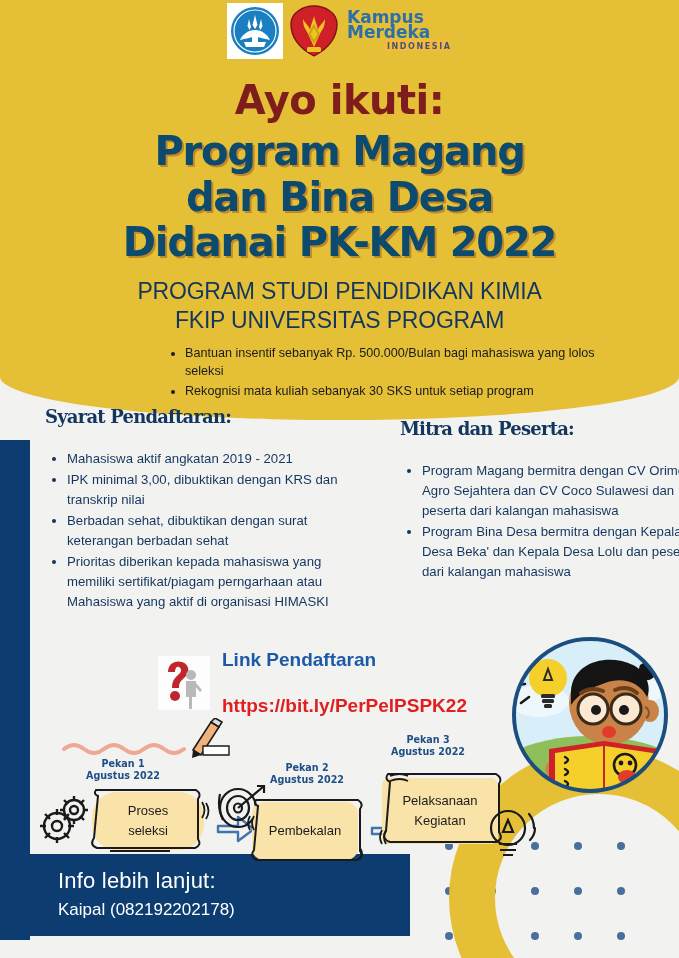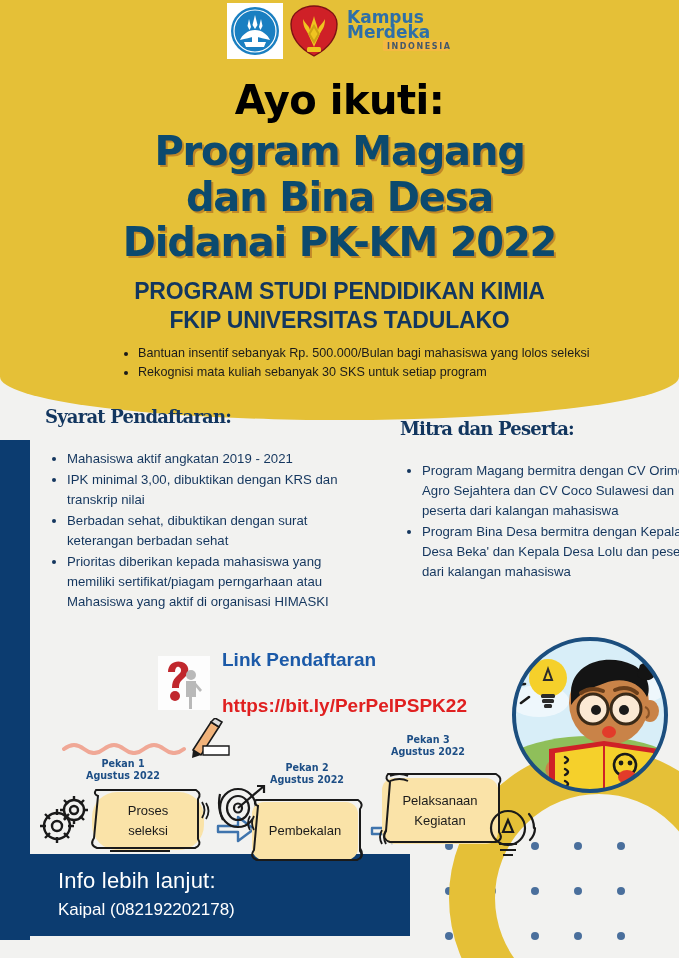--- a/index.html
+++ b/index.html
@@ -114,56 +114,56 @@
     position: absolute;
     left: 0; top: 80px;
     width: 679px;
     text-align: center;
     z-index: 5;
   }
   .ayo {
     font-family: "DejaVu Sans", sans-serif;
     font-weight: bold;
     font-size: 40px;
-    color: #000000;
+    color: #7f1d1d;
     letter-spacing: -.5px;
     line-height: 1;
     margin-bottom: 9px;
   }
   .big-red {
     font-family: "DejaVu Sans", sans-serif;
     font-weight: bold;
     font-size: 40px;
     color: #0c4a6e;
     line-height: 1.14;
     letter-spacing: -1.2px;
     text-shadow: 2px 2px 0 rgba(120,20,10,.33);
   }
   .prodi {
     font-family: "Liberation Sans", sans-serif;
-    font-weight: bold;
+    font-weight: normal;
     font-size: 23px;
     color: #12365f;
     line-height: 1.25;
     letter-spacing: -.2px;
     margin-top: 11px;
   }
 
   
   .top-bullets {
     position: absolute;
     left: 122px;
     top: 344px;
     width: 480px;
     z-index: 5;
     color: #1a1a1a;
     font-size: 12.6px;
     line-height: 1.45;
   }
-  .top-bullets li { margin-bottom: 1px; }
+  .top-bullets li { margin-bottom: 1px; margin-left: 47px; }
   ul.tight {
     margin: 0;
     padding-left: 16px;
   }
   ul.tight li::marker { font-size: 12px; }
 
   
   .col-left {
     position: absolute;
     left: 45px;
@@ -339,21 +339,21 @@
 
   <div class="headline-wrap">
     <div class="ayo">Ayo ikuti:</div>
     <div class="big-red">
       <div>Program Magang</div>
       <div>dan Bina Desa</div>
       <div>Didanai PK-KM 2022</div>
     </div>
     <div class="prodi">
       <div>PROGRAM STUDI  PENDIDIKAN KIMIA</div>
-      <div>FKIP UNIVERSITAS TADULAKO</div>
+      <div>FKIP UNIVERSITAS PROGRAM</div>
     </div>
   </div>
 
   <div class="top-bullets">
     <ul class="tight">
       <li>Bantuan insentif sebanyak Rp. 500.000/Bulan  bagi mahasiswa yang lolos seleksi</li>
       <li>Rekognisi mata kuliah sebanyak 30 SKS untuk setiap program</li>
     </ul>
   </div>
 
@@ -512,21 +512,21 @@
       <path d="M114 50 q4 6 0 11" stroke="#1a1a1a" stroke-width="1.8" fill="none"></path>
     </svg>
     <svg style="position:absolute;left:340px;top:96px;" width="42" height="34">
       <path d="M2 16 h20 v-9 l16 12 -16 12 v-9 h-20 z" fill="none" stroke="#3f74ad" stroke-width="2.4" stroke-linejoin="round"></path>
     </svg>
 
     <div class="tl-date" style="left:338px; top:18px; width:120px;">
       <div>Pekan 3</div>
       <div>Agustus 2022</div>
     </div>
-    <div class="tl-box" style="left:352px; top:62px; width:116px; height:66px;">
+    <div class="tl-box" style="left:352px; top:62px; width:116px; height:66px;border-radius:7px;">
       <span>Pelaksanaan</span>
       <span>Kegiatan</span>
     </div>
     <svg style="position:absolute;left:346px;top:56px;" width="134" height="80">
       <path d="M14 10 q-6 -3 -2 -8 h108 q7 4 3 10 v48 q5 7 -3 10 h-106 q-9 -3 -4 -11 z" fill="none" stroke="#1a1a1a" stroke-width="2"></path>
       <path d="M14 4 q10 -4 18 0 M14 9 q10 -4 18 0" stroke="#1a1a1a" stroke-width="1.8" fill="none"></path>
       <path d="M6 58 q-4 7 0 14 M10 58 q-4 7 0 14" stroke="#1a1a1a" stroke-width="1.8" fill="none"></path>
     </svg>
     <svg style="position:absolute;left:452px;top:90px;" width="58" height="54">
       <g stroke="#1a1a1a" stroke-width="2.2" fill="none">

